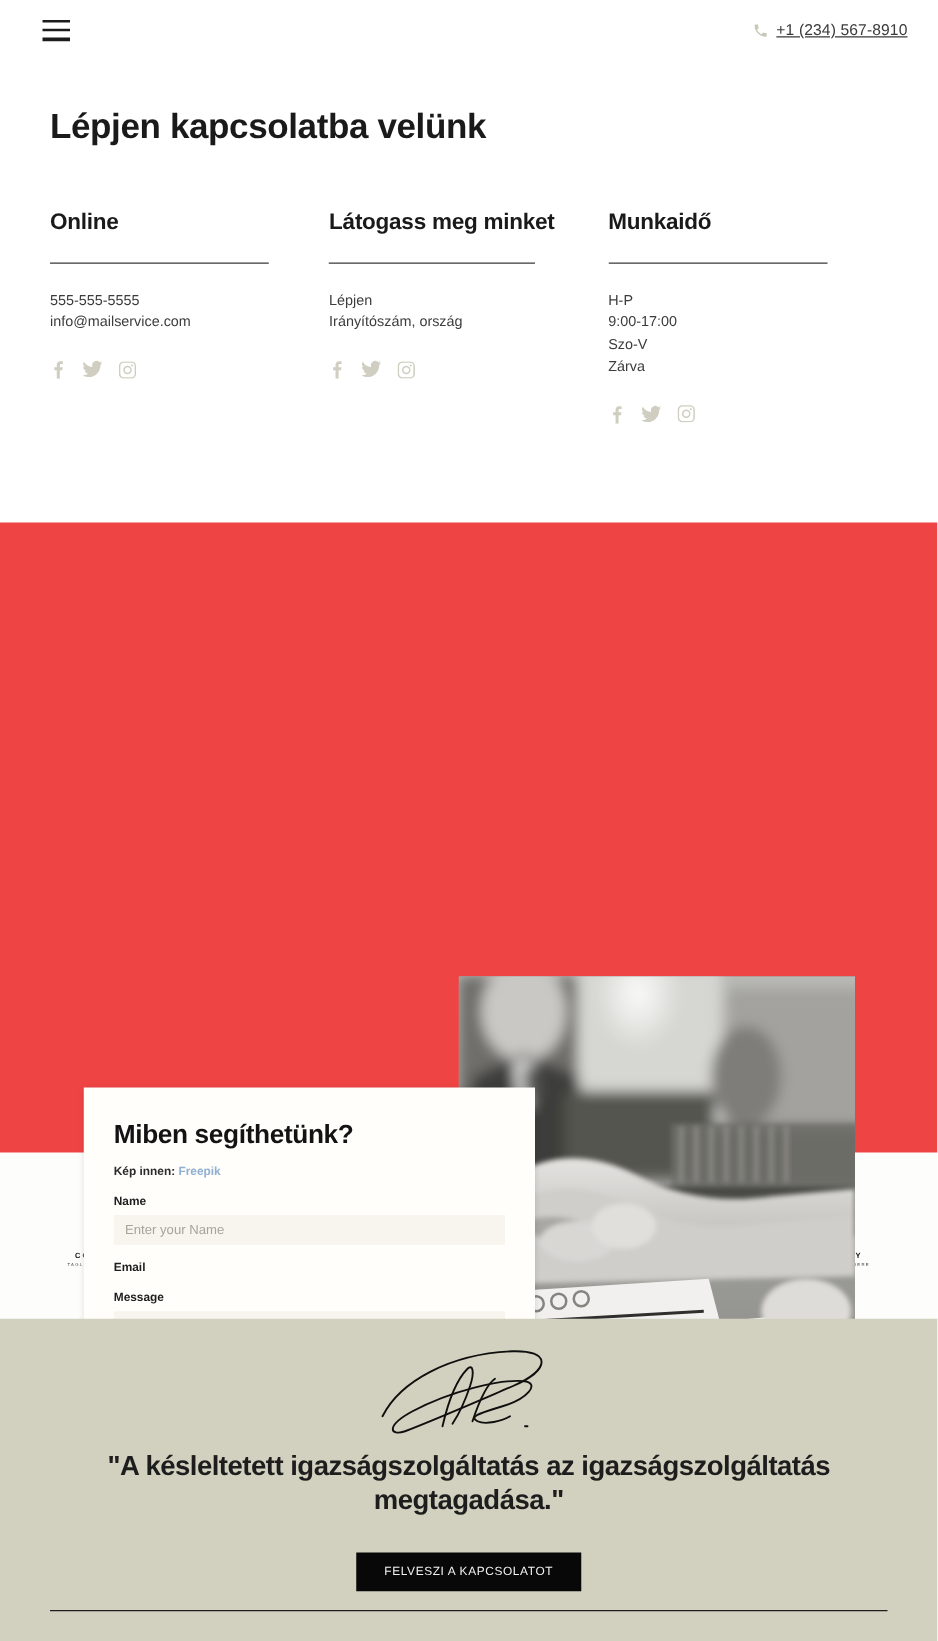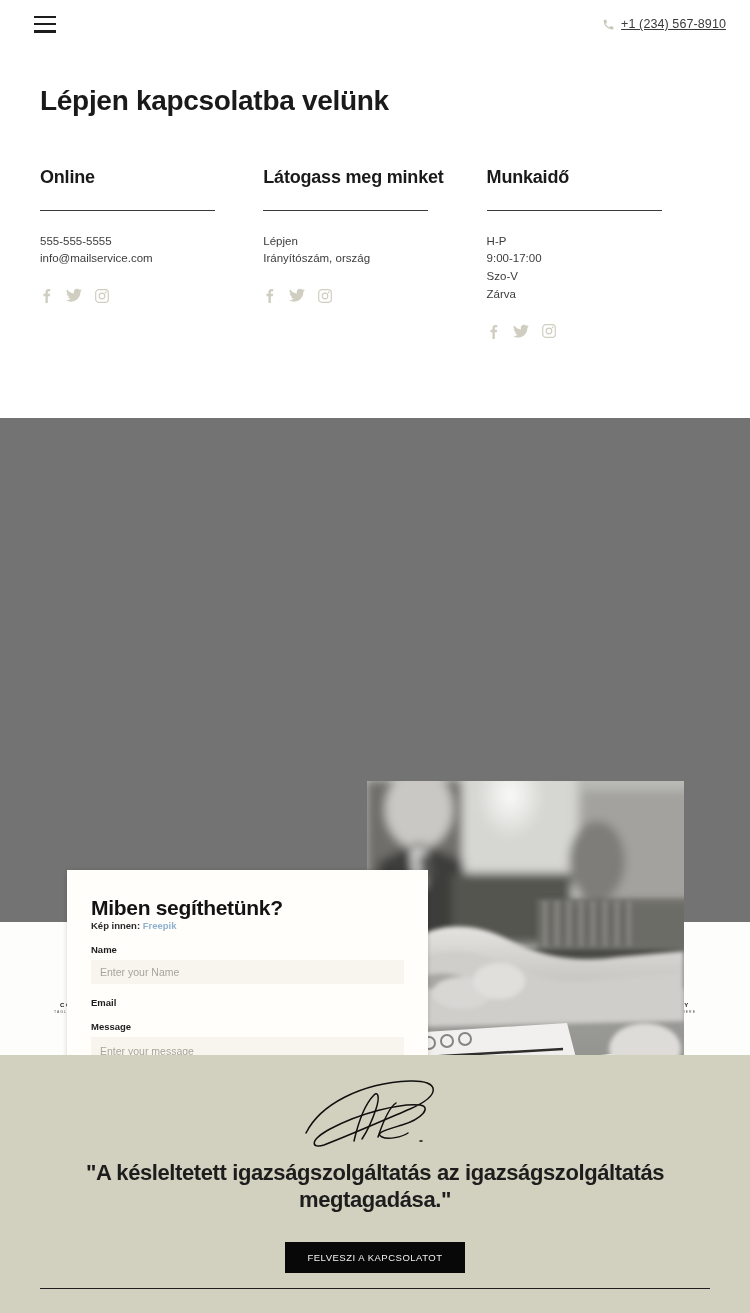--- a/index.html
+++ b/index.html
@@ -74,21 +74,21 @@
     margin-top:20px;
     display:flex;
     gap:13px;
     align-items:center;
   }
   .socials svg { display:block; }
 
   
   .band {
     position:relative;
-    background:#737373;
+    background:#ef4444;
     height:504px;
   }
   .photo {
     position:absolute;
     left:367px; top:363px;
     width:317px; height:323px;
     background:#9c9c98;
     overflow:hidden;
   }
   .photo svg { display:block; width:100%; height:100%; }
@@ -102,20 +102,21 @@
     box-shadow:0 1px 5px rgba(0,0,0,.17);
     padding:26px 24px 0 24px;
   }
   .form-title {
     font-size:21px;
     font-weight:bold;
     color:#131313;
     letter-spacing:-0.3px;
   }
   .credit {
+    margin-top:12px;
     font-size:9.5px;
     font-weight:bold;
     color:#2a2a2a;
   }
   .credit a { color:#8fb0d0; text-decoration:none; font-weight:bold; }
   .f-label {
     margin-top:13px;
     font-size:9.5px;
     font-weight:bold;
     color:#1d1d1d;

